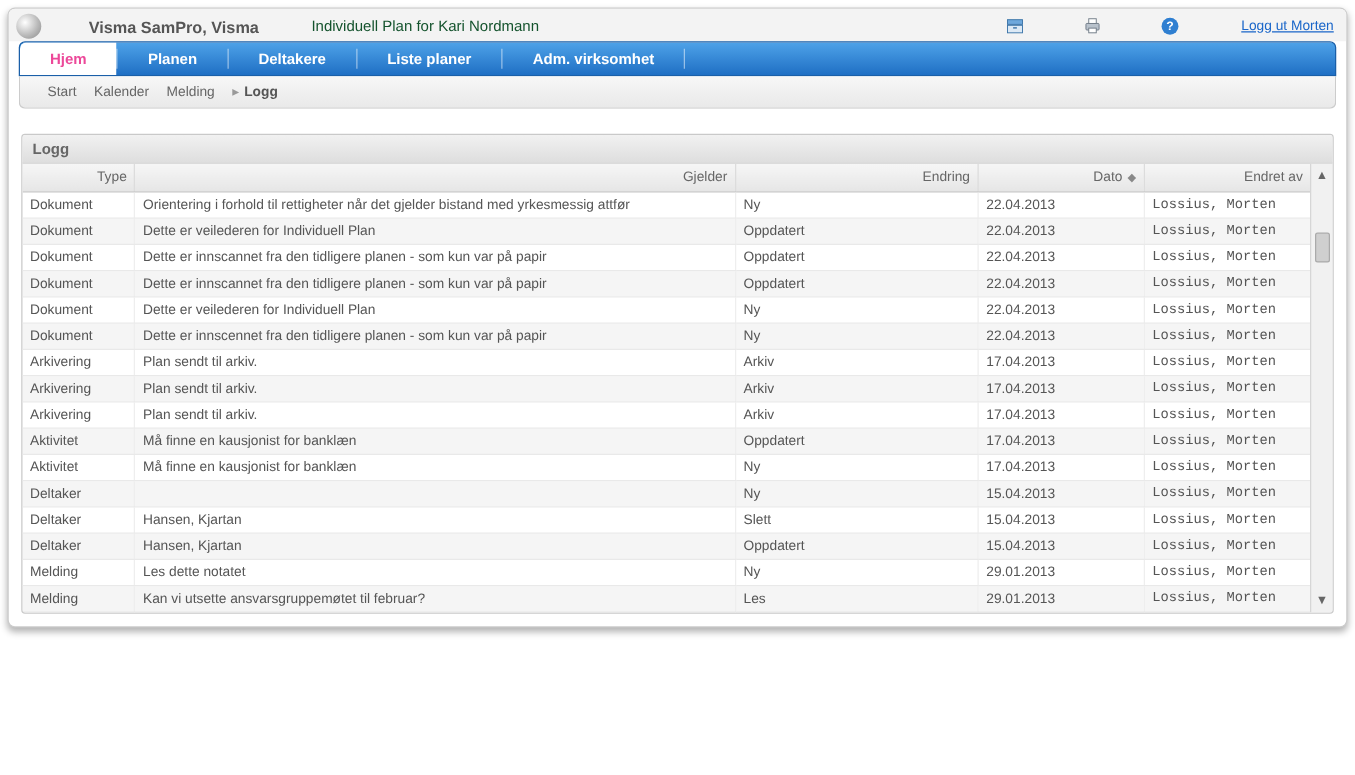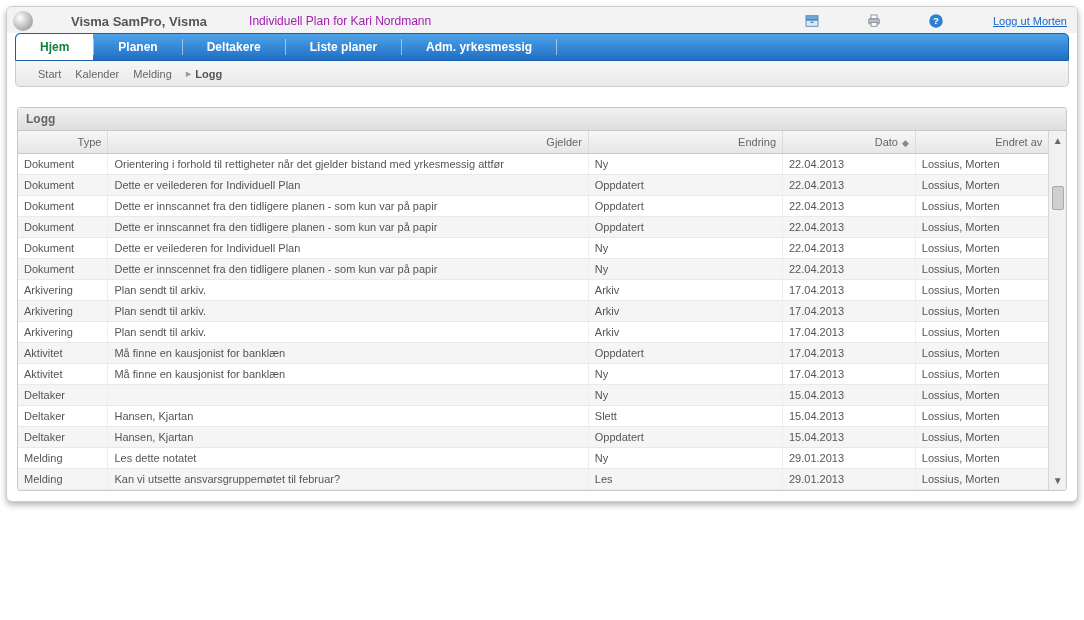--- a/index.html
+++ b/index.html
@@ -28,21 +28,21 @@
     padding: 4px 10px 2px 6px;
     background: #f3f3f3;
     gap: 32px;
   }
   .topbar .logo {
     width: 20px; height: 20px; border-radius: 50%;
     background: radial-gradient(circle at 35% 35%, #fff 0%, #bbb 55%, #888 100%);
     margin-right: 6px;
   }
   .topbar .appname { font-weight: bold; color: #555; font-size: 13px; margin-right: 10px; }
-  .topbar .subtitle { color: #a21caf; font-size: 12px; }
+  .topbar .subtitle { color: #14532d; font-size: 12px; }
   .topbar .spacer { flex: 1; }
   .topbar .icon-btn {
     width: 18px; height: 18px; margin: 0 6px; display: inline-flex;
     align-items: center; justify-content: center; cursor: pointer;
   }
   .topbar .logout { color: #1a66c9; text-decoration: underline; margin-left: 10px; cursor: pointer; font-size: 11px;}
   
   .nav-wrap { padding: 0 8px; }
   .main-nav {
     display: flex;
@@ -55,21 +55,21 @@
   }
   .main-nav .tab {
     position: relative;
     display: flex; align-items: center;
     padding: 0 24px;
     color: #fff; font-weight: bold; font-size: 12px;
     cursor: pointer;
   }
   .main-nav .tab.active {
     background: #fff;
-    color: #15803d;
+    color: #ec4899;
     border-top-left-radius: 5px;
   }
   .main-nav .divider {
     width: 1px; background: rgba(255,255,255,.5);
     margin: 5px 0;
   }
   
   .sub-nav {
     display: flex; align-items: center;
     padding: 6px 22px;
@@ -119,21 +119,21 @@
   .grid td {
     padding: 4px 6px;
     border-bottom: 1px solid #e9e9e9;
     border-right: 1px solid #eee;
     white-space: nowrap;
     overflow: hidden;
     text-overflow: clip;
     color: #555;
     font-size: 11px;
   }
-  .grid td:last-child { border-right: none; }
+  .grid td:last-child { border-right: none; font-family: Liberation Mono, monospace; }
   .grid tbody tr:nth-child(even) td { background: #f5f5f5; }
   .col-type   { width: 88px; }
   .col-gjelder{ width: 470px; }
   .col-endring{ width: 190px; }
   .col-dato   { width: 130px; }
   .col-av     { width: 130px; }
   .sort-ind { font-size: 9px; color: #888; margin-left: 4px; }
   .vscroll {
     width: 18px;
     background: #f1f1f1;
@@ -191,21 +191,21 @@
       <div class="divider"></div>
       <div class="tab">
           <span>Deltakere</span>
         </div>
       <div class="divider"></div>
       <div class="tab">
           <span>Liste planer</span>
         </div>
       <div class="divider"></div>
       <div class="tab">
-          <span>Adm. yrkesmessig</span>
+          <span>Adm. virksomhet</span>
         </div>
       <div class="divider"></div>
     </div>
     <div class="sub-nav">
       <span class="crumb">Start</span>
       <span class="crumb">Kalender</span>
       <span class="crumb">Melding</span>
       <span class="arrow">▸</span>
       <span class="current">Logg</span>
     </div>

